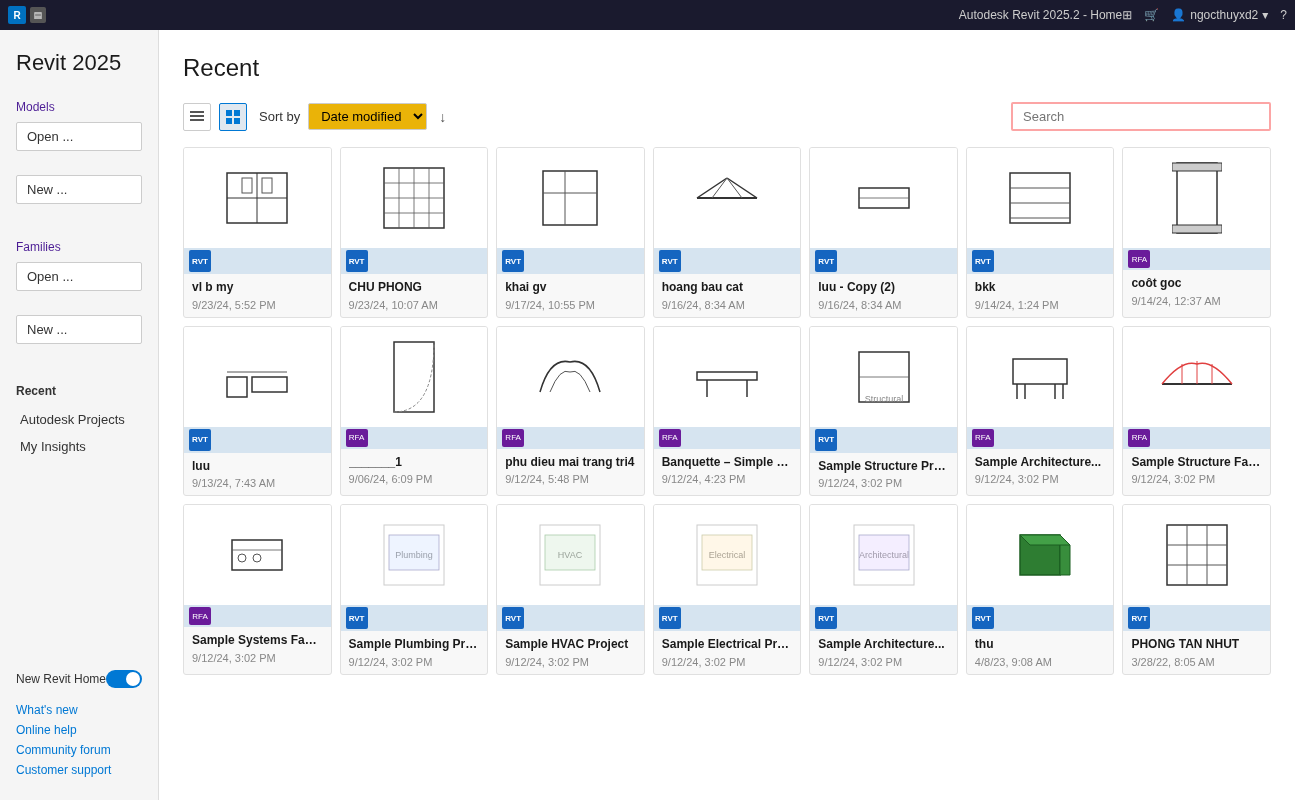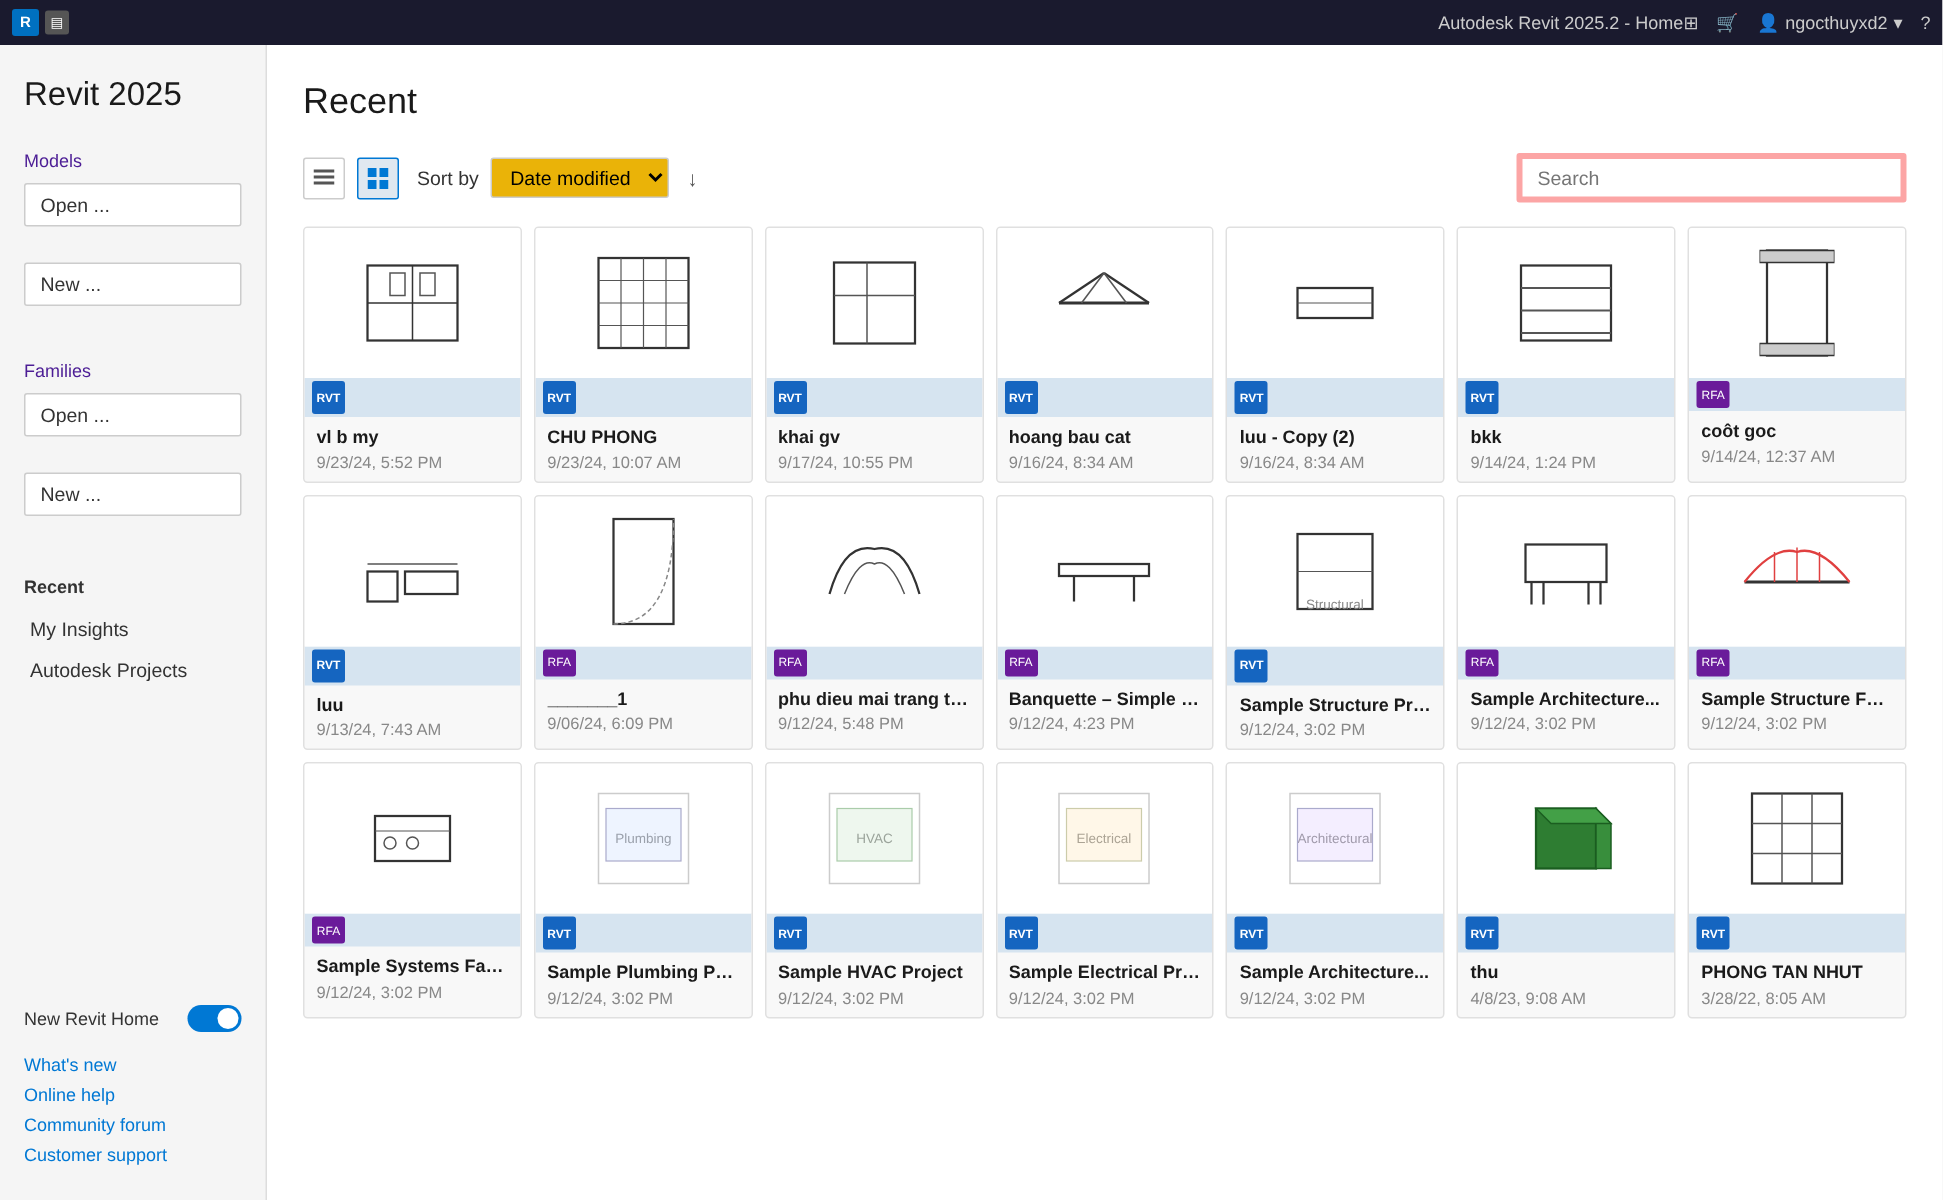--- a/index.html
+++ b/index.html
@@ -26,21 +26,21 @@
 
     
     .main-layout {
       display: flex;
       flex: 1;
       overflow: hidden;
     }
 
     
     .sidebar {
-      width: 178px;
+      width: 159px;
       background: #f5f5f5;
       border-right: 1px solid #ddd;
       padding: 20px 16px;
       display: flex;
       flex-direction: column;
       flex-shrink: 0;
       overflow-y: auto;
     }
     .sidebar-title {
       font-size: 22px;
@@ -159,21 +159,21 @@
       border: 1px solid #ccc;
       border-radius: 2px;
       font-size: 13px;
       background: #eab308;
       cursor: pointer;
     }
     .sort-arrow { cursor: pointer; color: #555; font-size: 14px; padding: 2px 4px; }
     .search-box {
       margin-left: auto;
       padding: 5px 10px;
-      border: 4px solid #fca5a5;
+      border: 2px solid #fca5a5;
       border-radius: 2px;
       font-size: 13px;
       width: 260px;
       outline: none;
     }
 
     
     .files-grid {
       display: grid;
       grid-template-columns: repeat(7, 1fr);
@@ -290,24 +290,24 @@
     <div class="sidebar-section-label">Models</div>
     <button class="sidebar-btn">Open ...</button>
     <button class="sidebar-btn">New ...</button>
 
     <div class="sidebar-section-label" style="margin-top:12px;">Families</div>
     <button class="sidebar-btn">Open ...</button>
     <button class="sidebar-btn">New ...</button>
 
     <div class="sidebar-section-label-2">Recent</div>
     <div class="sidebar-nav-item">
+      <span>Autodesk Projects</span>
+    </div>
+    <div class="sidebar-nav-item">
       <span>My Insights</span>
-    </div>
-    <div class="sidebar-nav-item">
-      <span>Autodesk Projects</span>
     </div>
 
     <div class="sidebar-bottom">
       <div class="toggle-row">
         <span class="toggle-label">New Revit Home</span>
         <div class="toggle"></div>
       </div>
       <a class="sidebar-link">What's new</a>
       <a class="sidebar-link">Online help</a>
       <a class="sidebar-link">Community forum</a>

